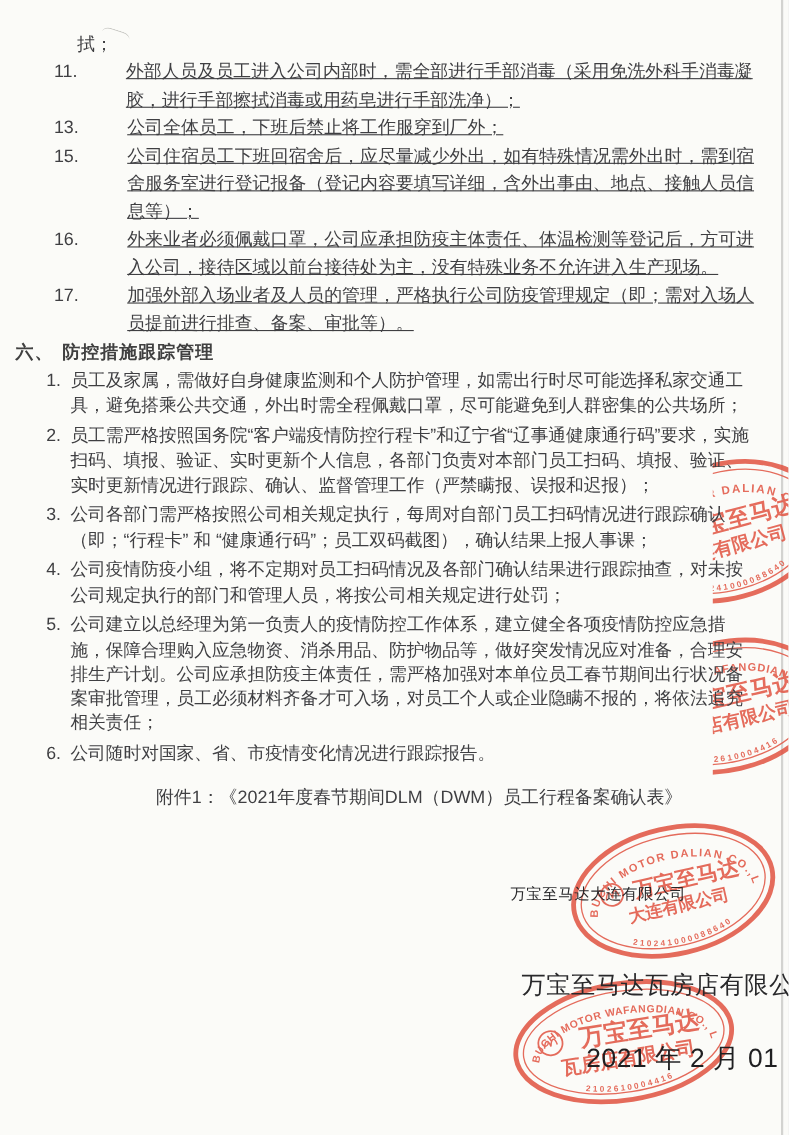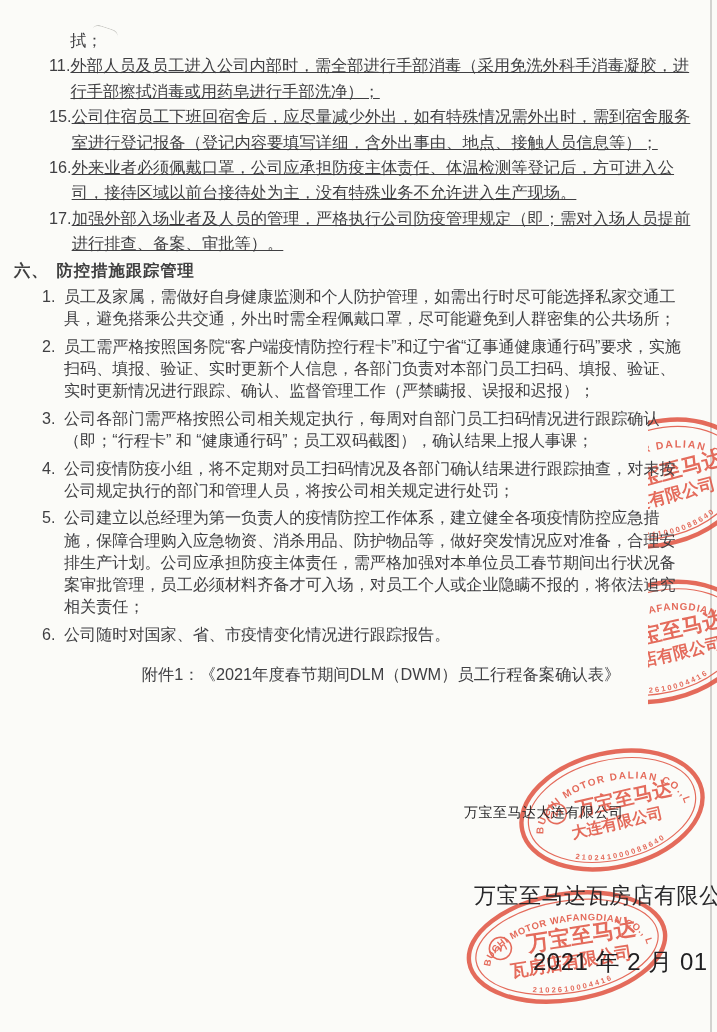--- a/index.html
+++ b/index.html
@@ -8,21 +8,21 @@
     position:relative;width:717px;height:1032px;margin:0 auto;
     background:#fbfbf8;overflow:hidden;
     font-family:"Liberation Sans","DejaVu Sans",sans-serif;
     color:#3f3f42;
   }
   .scan-edge{position:absolute;top:0;bottom:0;right:5px;width:2px;background:#c9c9c5;opacity:.8;}
   .pen-mark{position:absolute;left:92px;top:27px;width:26px;height:10px;
     border-top:1.5px solid #b9b9b5;border-radius:60%/100%;transform:rotate(18deg);opacity:.8;}
   .textcol{position:absolute;left:49px;top:28px;width:643px;font-size:16.3px;line-height:25.4px;z-index:3;}
   .cont{padding-left:21px;}
-  .uitem{display:flex;}
+  .uitem{display:flex;gap:44px;}
   .uitem .num{flex:0 0 21px;}
   .uitem .txt{width:621px;text-decoration:underline;}
   .heading{font-weight:bold;color:#404040;margin-left:-35px;line-height:26px;margin-top:0;margin-bottom:2px;letter-spacing:1px;}
   .heading .hlabel{margin-right:8px;}
   .sub{margin-top:0;}
   .sitem{display:flex;margin-left:-7px;font-size:16.1px;line-height:22.2px;margin-bottom:5.5px;}
   .sitem .num{flex:0 0 22px;}
   .sitem .txt{width:618px;}
   .attachment{margin-left:21px;margin-top:17px;line-height:24px;text-align:center;}
   .sig{position:absolute;color:#28282a;z-index:5;letter-spacing:.5px;white-space:nowrap;}
@@ -119,20 +119,24 @@
     </div>
 
   <div class="textcol">
     <div class="cont">拭；</div>
     <div id="upper-list">
         <div class="uitem">
           <span class="num">11.</span>
           <span class="txt">外部人员及员工进入公司内部时，需全部进行手部消毒（采用免洗外科手消毒凝胶，进行手部擦拭消毒或用药皂进行手部洗净）；</span>
         </div>
         <div class="uitem">
+          <span class="num">13.</span>
+          <span class="txt">公司全体员工，下班后禁止将工作服穿到厂外；</span>
+        </div>
+        <div class="uitem">
           <span class="num">15.</span>
           <span class="txt">公司住宿员工下班回宿舍后，应尽量减少外出，如有特殊情况需外出时，需到宿舍服务室进行登记报备（登记内容要填写详细，含外出事由、地点、接触人员信息等）；</span>
         </div>
         <div class="uitem">
           <span class="num">16.</span>
           <span class="txt">外来业者必须佩戴口罩，公司应承担防疫主体责任、体温检测等登记后，方可进入公司，接待区域以前台接待处为主，没有特殊业务不允许进入生产现场。</span>
         </div>
         <div class="uitem">
           <span class="num">17.</span>
           <span class="txt">加强外部入场业者及人员的管理，严格执行公司防疫管理规定（即；需对入场人员提前进行排查、备案、审批等）。</span>

